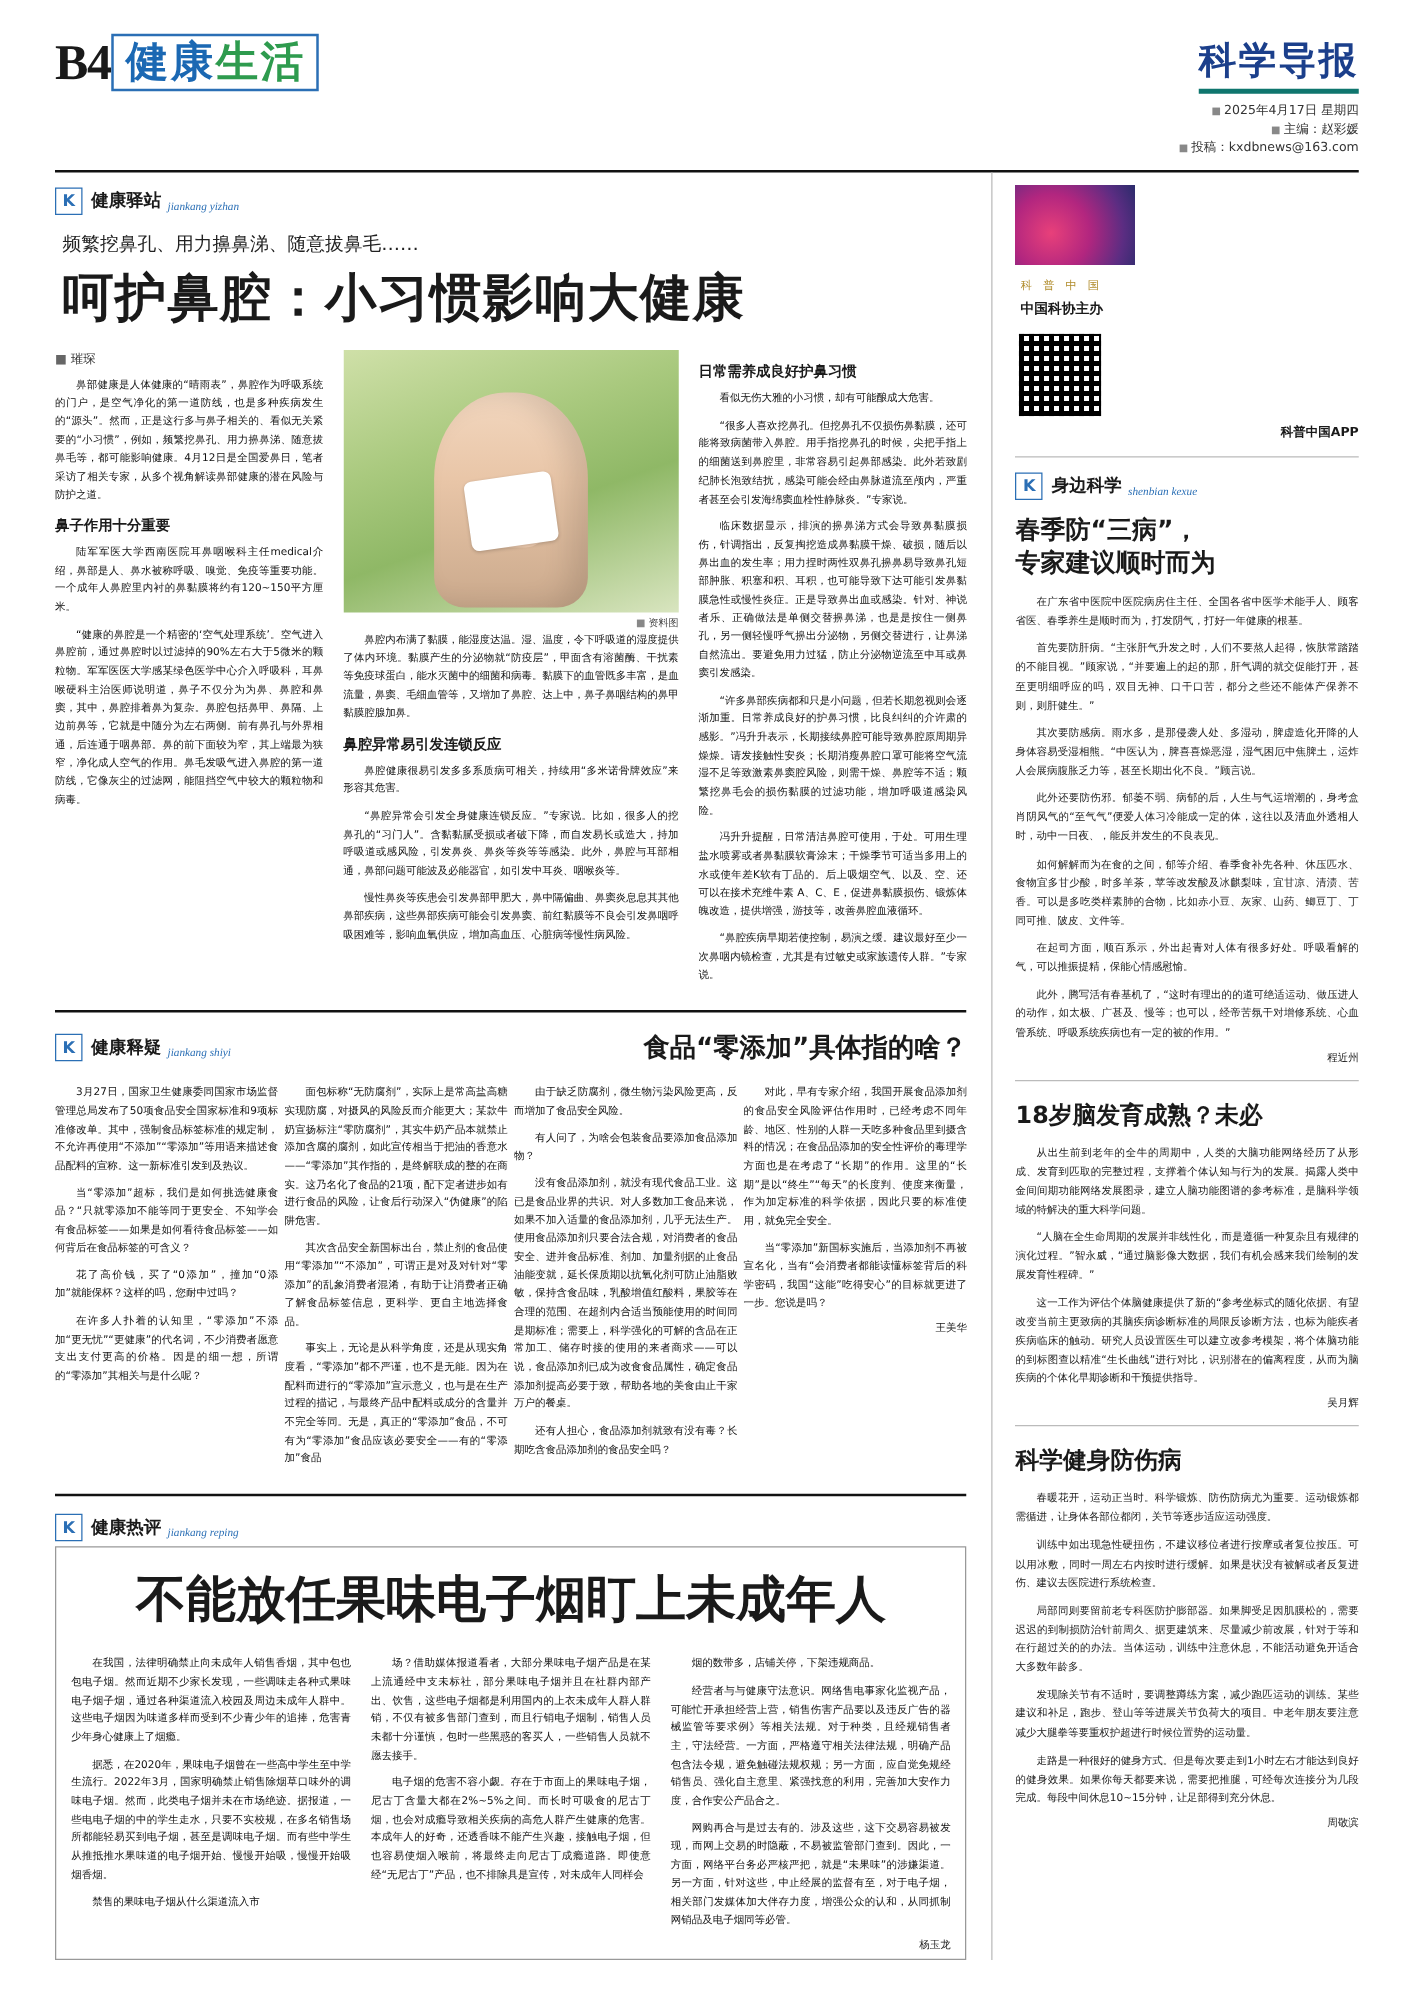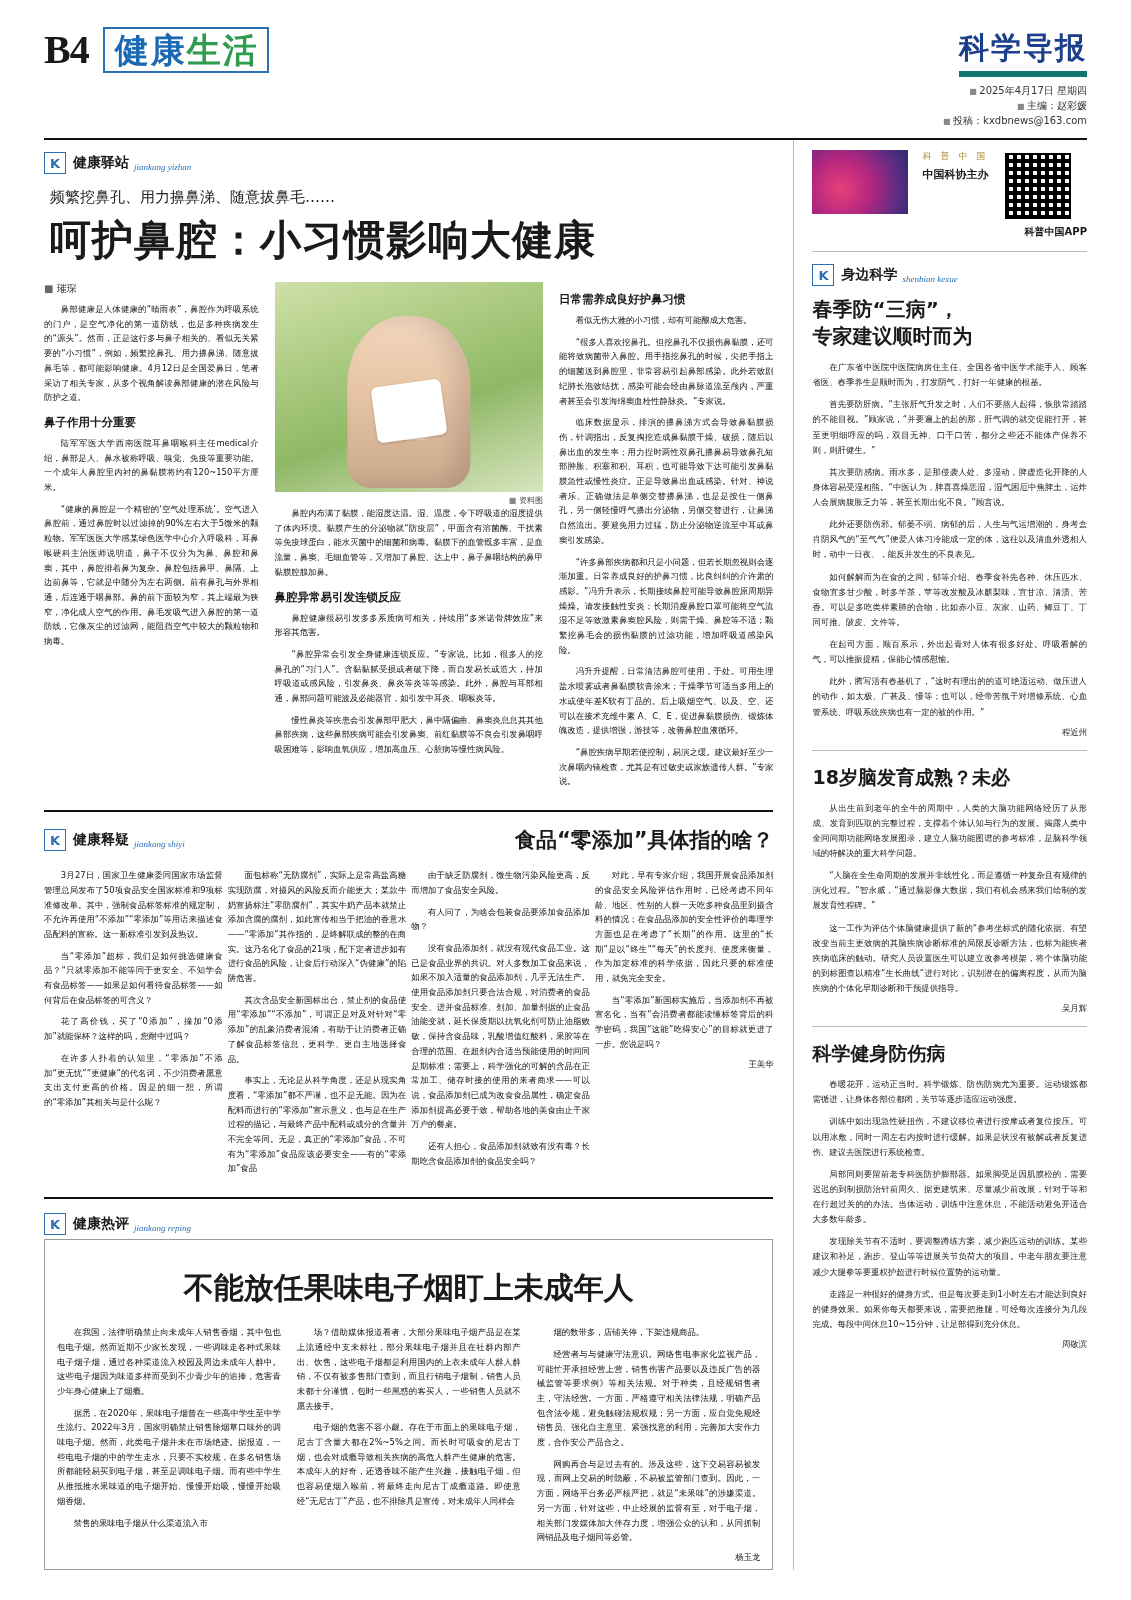--- a/index.html
+++ b/index.html
@@ -1,28 +1,28 @@
 <!DOCTYPE html>
 <html><head>
 <meta charset="utf-8">
 <style>
   html,body{margin:0;padding:0;background:#fff;}
   body{width:1131px;height:1600px;font-family:"Liberation Serif",serif;color:#1a1a1a;}
   .page{position:relative;width:1131px;height:1600px;padding:0;box-sizing:border-box;}
 
   
   .masthead{display:flex;align-items:flex-start;justify-content:space-between;padding:26px 44px 0 44px;}
-  .mh-left{display:flex;align-items:center;gap:14px;}
+  .mh-left{display:flex;align-items:center;}
   .folio{font-family:"Liberation Serif",serif;font-size:40px;font-weight:bold;letter-spacing:-1px;}
   .section-name{position:relative;display:flex;align-items:center;gap:2px;border:2px solid #2b6fb5;padding:4px 10px;}
   .sn-char{font-family:"DejaVu Sans",sans-serif;font-weight:bold;font-size:34px;line-height:1;}
   .sn-blue{color:#1b68b3;}
   .sn-green{color:#2e9b4e;}
   .mh-right{text-align:right;padding-top:2px;}
-  .mh-logo{font-family:"DejaVu Serif",serif;font-size:30px;font-weight:bold;color:#1b3f8b;letter-spacing:2px;border-bottom:6px solid #0f766e;padding-bottom:2px;display:inline-block;}
+  .mh-logo{font-family:"DejaVu Serif",serif;font-size:30px;font-weight:bold;color:#1b3f8b;letter-spacing:2px;border-bottom:4px solid #0f766e;padding-bottom:2px;display:inline-block;}
   .mh-meta{margin-top:6px;font-size:10px;line-height:1.5;color:#333;font-family:"DejaVu Sans",sans-serif;}
   .mh-meta div::before{content:"■ ";color:#888;font-size:8px;}
   .mh-rule{margin:10px 44px 0 44px;border-top:2px solid #111;}
 
   
   .body-wrap{display:flex;padding:0 44px;gap:0;}
   .left-zone{width:760px;}
   .right-zone{width:286px;margin-left:20px;border-left:1px solid #bbb;padding-left:18px;}
 
   
@@ -43,21 +43,21 @@
   p.t{font-family:"DejaVu Sans",sans-serif;font-size:8.4px;line-height:1.75;text-align:justify;margin:0 0 7px 0;text-indent:2em;color:#111;}
   .sub{font-family:"DejaVu Sans",sans-serif;font-weight:bold;font-size:11.5px;margin:10px 0 6px 0;}
   .photo{width:100%;height:210px;background:linear-gradient(160deg,#cfe0a8 0%,#a9c97e 35%,#8fb866 60%,#d9e5c0 100%);position:relative;overflow:hidden;border:0;}
   .photo .girl{position:absolute;left:50%;top:16%;transform:translateX(-50%);width:46%;height:82%;background:linear-gradient(180deg,#f2d7bf 0%,#e9c6a8 40%,#caa98c 100%);border-radius:46% 46% 20% 20%/40% 40% 14% 14%;box-shadow:inset -14px 0 22px rgba(0,0,0,.12);}
   .photo .tissue{position:absolute;left:50%;top:48%;transform:translateX(-50%) rotate(-8deg);width:70px;height:56px;background:#fff;border-radius:6px;box-shadow:0 1px 3px rgba(0,0,0,.2);}
   .photo .hand{position:absolute;left:42%;top:56%;width:48px;height:40px;background:#f0cdb1;border-radius:40% 40% 30% 30%;}
   .photo-credit{font-family:"DejaVu Sans",sans-serif;font-size:8px;color:#444;text-align:right;margin-top:3px;}
   .photo-credit::before{content:"■ ";color:#888;}
 
   
-  .promo{display:flex;gap:10px;align-items:flex-start;margin-top:10px;}
+  .promo{display:flex;gap:10px;align-items:flex-start;margin-top:10px;flex-direction:column;}
   .promo-art{width:96px;height:64px;background:radial-gradient(circle at 30% 60%,#e8407a 0%,#b2267f 40%,#5b2d82 75%,#2a2b6b 100%);}
   .promo-mid{width:74px;text-align:center;}
   .promo-mid .cn4{font-family:"DejaVu Sans",sans-serif;font-size:9px;color:#b08b2a;letter-spacing:3px;}
   .promo-mid .org{font-family:"DejaVu Sans",sans-serif;font-size:11px;font-weight:bold;margin-top:4px;}
   .qr{width:66px;height:66px;background:
       repeating-linear-gradient(90deg,#000 0 4px,#fff 4px 8px),
       repeating-linear-gradient(0deg,#000 0 4px,transparent 4px 8px);
       background-blend-mode:multiply;border:3px solid #fff;outline:1px solid #fff;}
   .qr-label{font-family:"DejaVu Sans",sans-serif;font-size:10px;font-weight:bold;text-align:center;margin-top:3px;}
   .r-head{font-family:"DejaVu Sans",sans-serif;font-weight:bold;font-size:20px;line-height:1.35;margin:10px 0 10px 0;}
@@ -65,21 +65,21 @@
   p.rt{font-family:"DejaVu Sans",sans-serif;font-size:8.4px;line-height:1.8;text-align:justify;margin:0 0 7px 0;text-indent:2em;}
   .sign{font-family:"DejaVu Sans",sans-serif;font-size:8.4px;text-align:right;margin-top:4px;}
   .hr-thin{border-top:1px solid #bbb;margin:12px 0;}
 
   
   .head-center{font-family:"DejaVu Sans",sans-serif;font-weight:bold;font-size:21px;text-align:right;margin:6px 0 14px 0;}
   .cols4{display:flex;gap:5px;}
   .cols4 .col{flex:1;}
 
   
-  .head-center2{font-family:"DejaVu Sans",sans-serif;font-weight:bold;font-size:30px;text-align:center;margin:18px 0 16px 0;}
+  .head-center2{font-family:"DejaVu Sans",sans-serif;font-weight:bold;font-size:40px;text-align:center;margin:4px 0 16px 0;}
   .box{border:1px solid #999;padding:10px 12px 6px 12px;}
 </style>
 </head>
 <body>
 
 <div class="page">
 
   <div class="masthead">
     <div class="mh-left">
       <div class="folio">B4</div>

